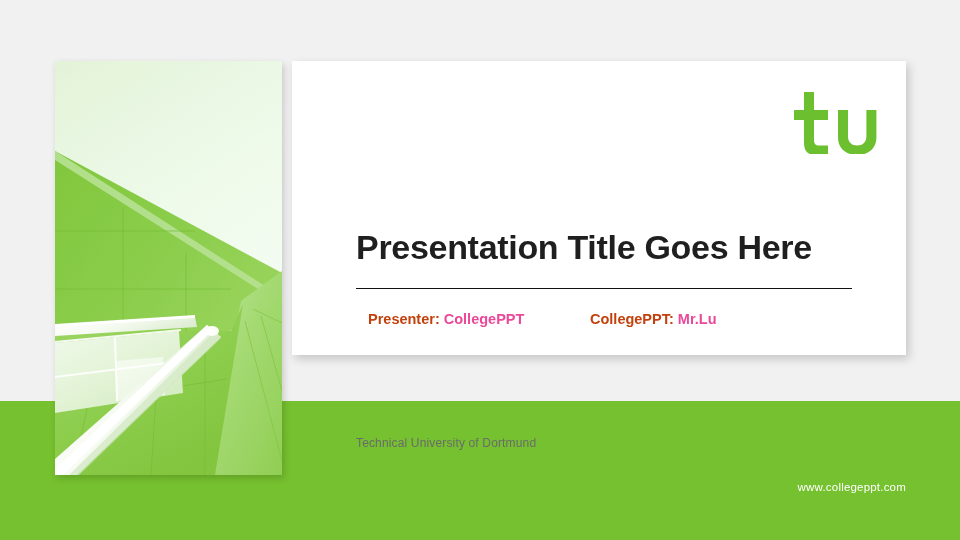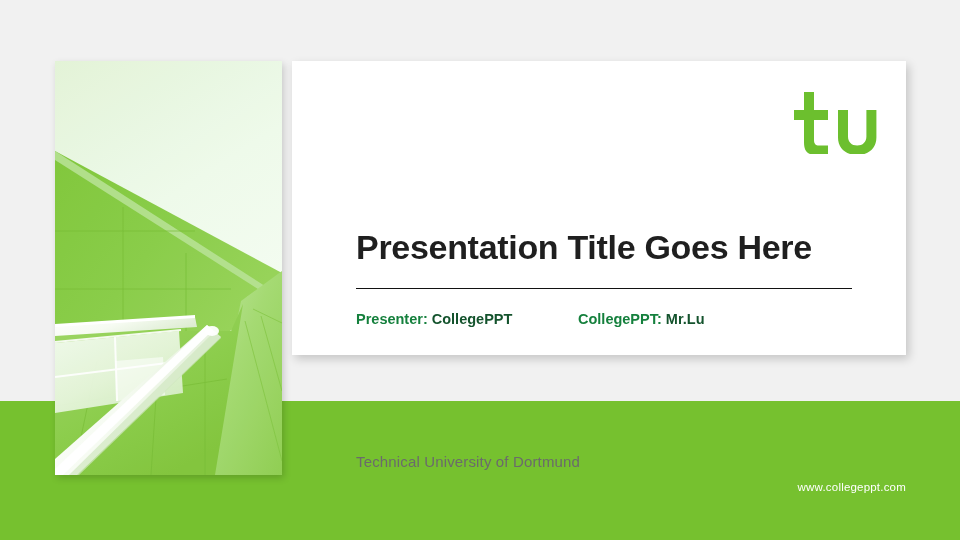--- a/index.html
+++ b/index.html
@@ -109,28 +109,28 @@
   .credit-block {
     position: absolute;
     top: 0;
     font-size: 14.5px;
     font-weight: bold;
     white-space: nowrap;
   }
   .credit-block.presenter { left: 0; }
   .credit-block.instructor { left: 222px; }
 
-  .credit-label { color: #15803d; }
-  .credit-value { color: #14532d; }
+  .credit-label { color: #c2410c; margin-left: 12px; }
+  .credit-value { color: #ec4899; }
 
   .institution {
     position: absolute;
     left: 64px;
-    top: 392px;
-    font-size: 15px;
+    top: 375px;
+    font-size: 12px;
     color: #6b6b6b;
     letter-spacing: .15px;
     white-space: nowrap;
   }
 </style>
 </head>
 <body>
 
 <div class="stage">
 

